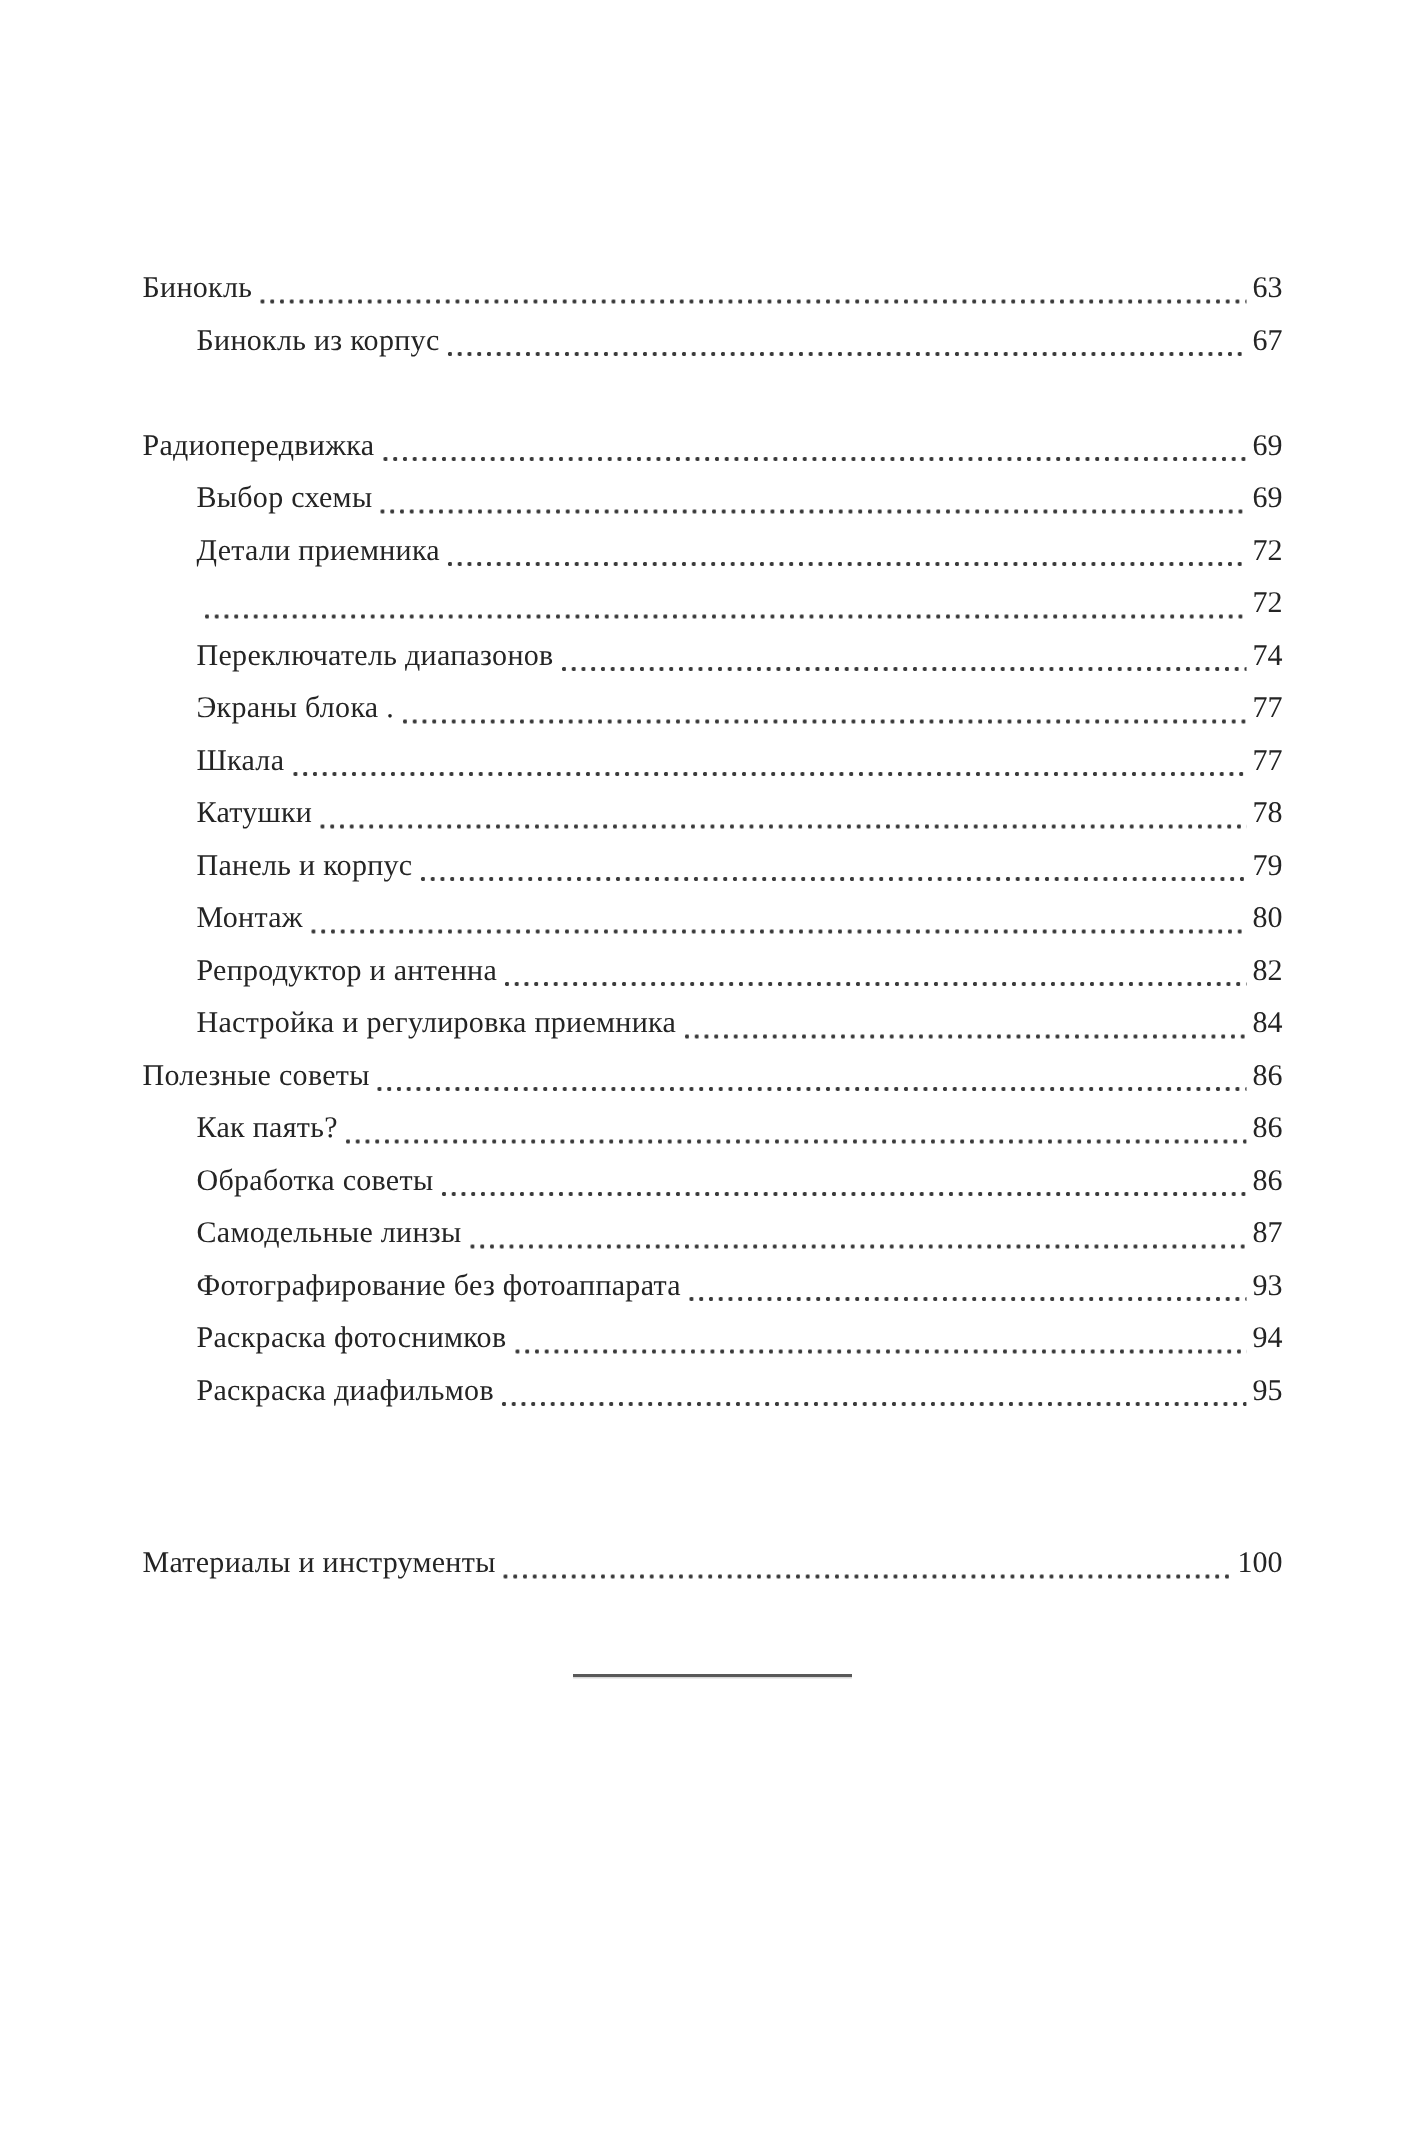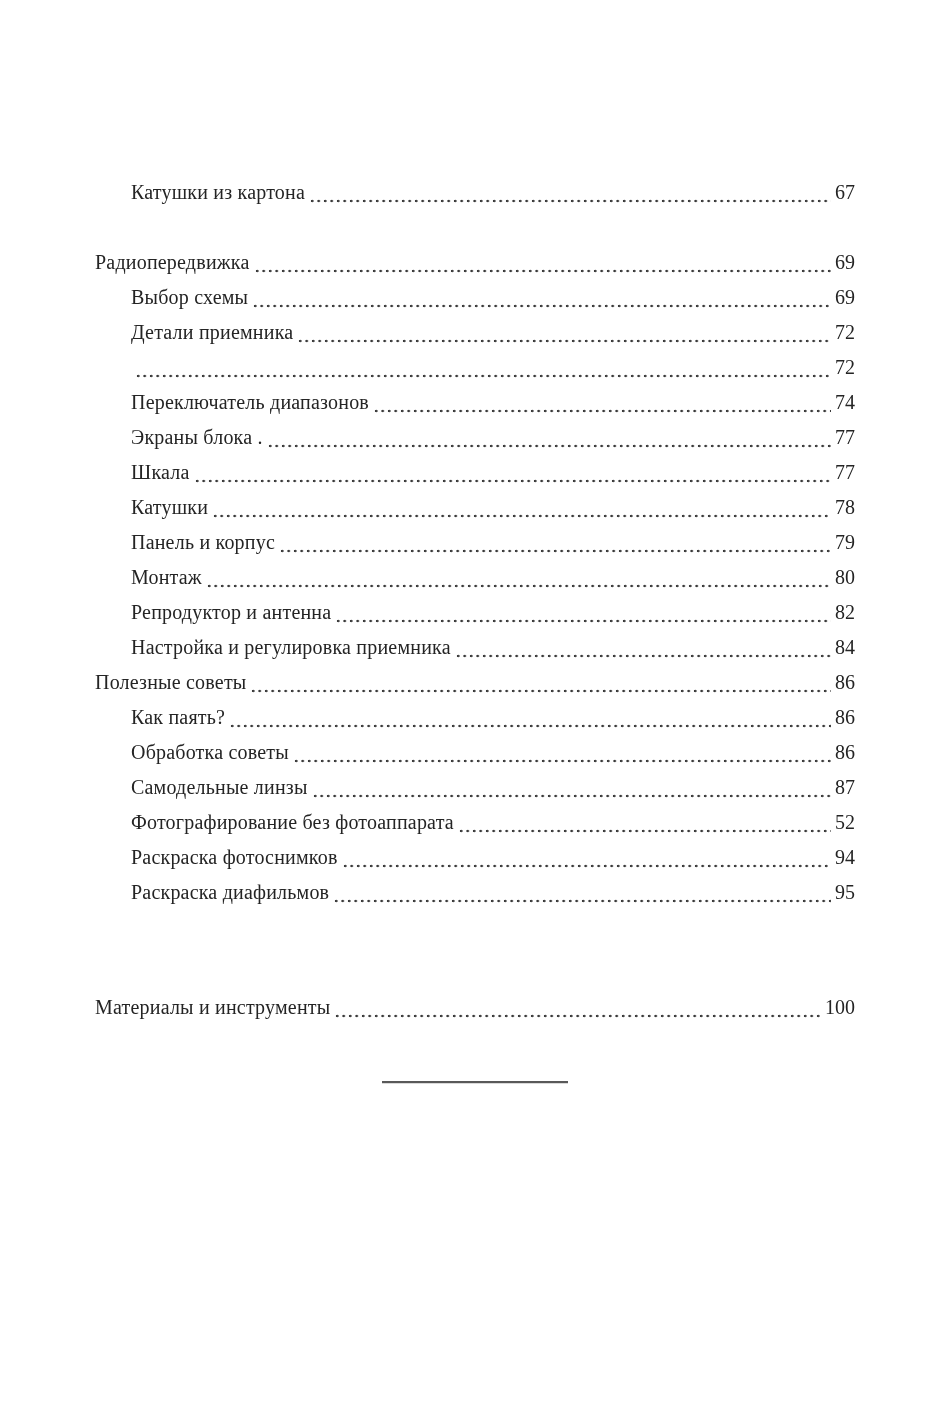--- a/index.html
+++ b/index.html
@@ -53,22 +53,27 @@
     background: #595959;
     margin: 56px auto 0 auto;
     box-shadow: 0 1px 0 rgba(0,0,0,0.15);
   }
 </style>
 </head>
 <body>
 
 <div class="page">
 
+  <div class="toc-row lvl0">
+    <span class="toc-label">Бинокль</span>
+    <span class="dot-leader"></span>
+    <span class="toc-page">63</span>
+  </div>
   <div class="toc-row lvl1">
-    <span class="toc-label">Катушки из картона</span>
+    <span class="toc-label">Бинокль из корпус</span>
     <span class="dot-leader"></span>
     <span class="toc-page">67</span>
   </div>
 
   <div class="spacer-sm"></div>
 
   <div class="toc-row lvl0">
     <span class="toc-label">Радиопередвижка</span>
     <span class="dot-leader"></span>
     <span class="toc-page">69</span>
@@ -144,21 +149,21 @@
     <span class="toc-page">86</span>
   </div>
   <div class="toc-row lvl1">
     <span class="toc-label">Самодельные линзы</span>
     <span class="dot-leader"></span>
     <span class="toc-page">87</span>
   </div>
   <div class="toc-row lvl1">
     <span class="toc-label">Фотографирование без фотоаппарата</span>
     <span class="dot-leader"></span>
-    <span class="toc-page">52</span>
+    <span class="toc-page">93</span>
   </div>
   <div class="toc-row lvl1">
     <span class="toc-label">Раскраска фотоснимков</span>
     <span class="dot-leader"></span>
     <span class="toc-page">94</span>
   </div>
   <div class="toc-row lvl1">
     <span class="toc-label">Раскраска диафильмов</span>
     <span class="dot-leader"></span>
     <span class="toc-page">95</span>

